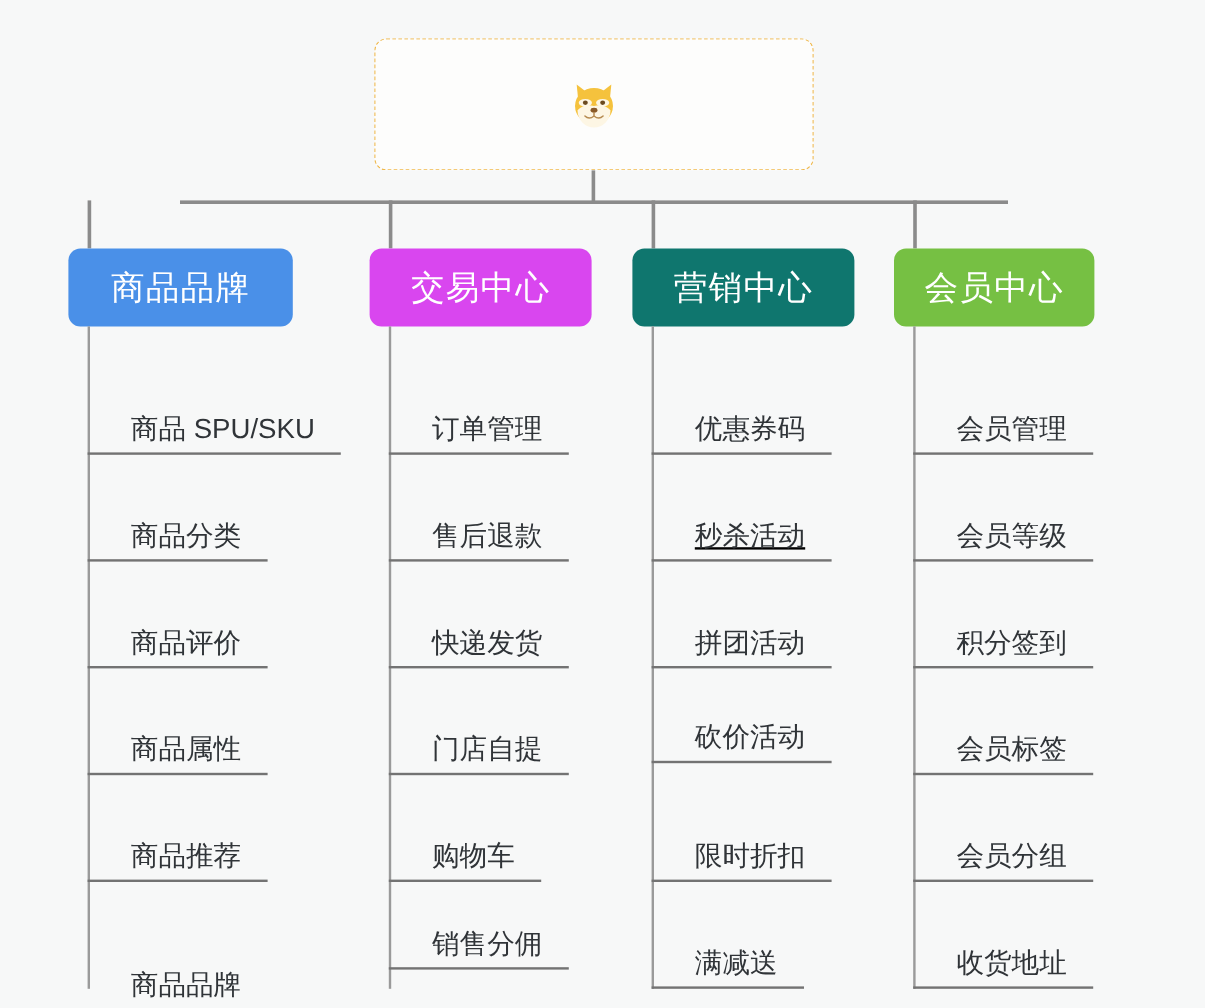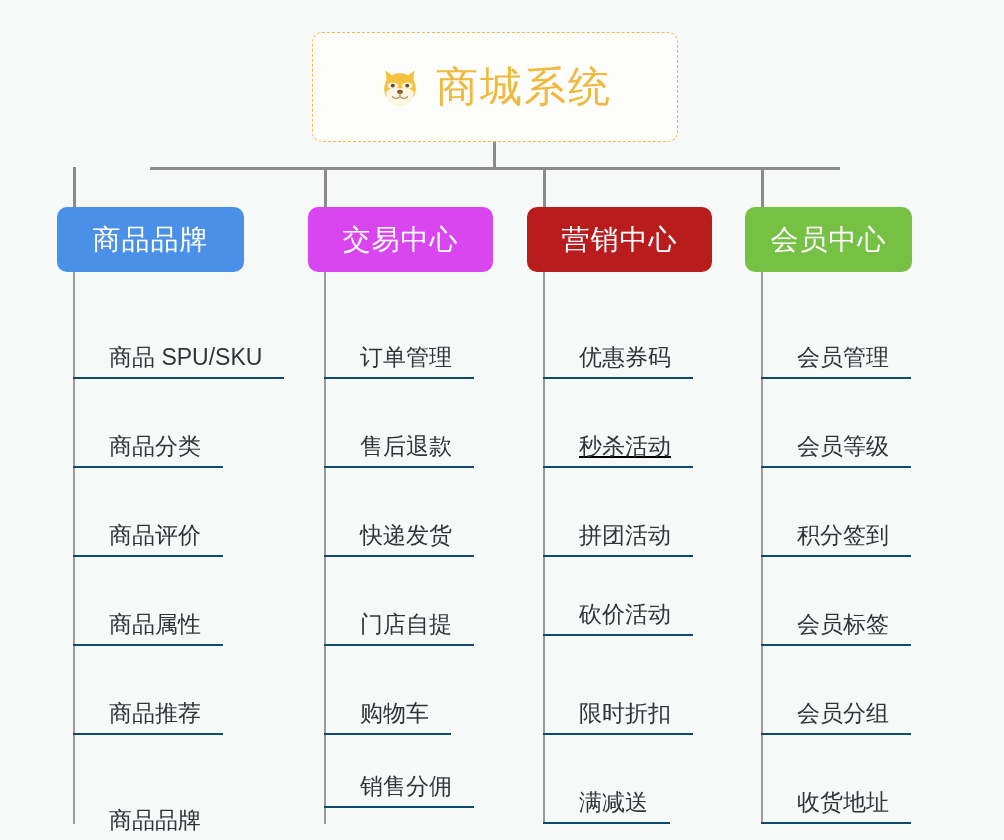--- a/index.html
+++ b/index.html
@@ -103,21 +103,21 @@
   .leaf-item {
     position: absolute;
     left: 0;
     height: 89px;
     display: flex;
     align-items: flex-end;
   }
   .leaf-text {
     display: inline-block;
     padding: 0 22px 7px 36px;
-    border-bottom: 2px solid #0c4a6e;
+    border-bottom: 2px solid #737373;
     font-size: 23px;
     color: #303438;
     white-space: nowrap;
     line-height: 1.15;
   }
 </style>
 </head>
 <body>
 
 <div id="mindmap">
@@ -132,37 +132,36 @@
         <path d="M11 34 a21 21 0 0 0 42 0 a21 21 0 0 1 -42 0 Z" fill="#faf0d8"></path>
         <path d="M32 34 a20 20 0 0 1 20 5 a20 21 0 0 1 -40 0 a20 20 0 0 1 20 -5 Z" fill="#fdf6e4"></path>
         <ellipse cx="21.5" cy="30" rx="8" ry="4.6" fill="#fdf6e4"></ellipse>
         <ellipse cx="42.5" cy="30" rx="8" ry="4.6" fill="#fdf6e4"></ellipse>
         <ellipse cx="21.5" cy="30" rx="3" ry="2.6" fill="#6b4a20"></ellipse>
         <ellipse cx="42.5" cy="30" rx="3" ry="2.6" fill="#6b4a20"></ellipse>
         <ellipse cx="32" cy="39" rx="4.2" ry="3" fill="#8a5a28"></ellipse>
         <path d="M32 42 v4 M32 46 q-6 5 -11 0 M32 46 q6 5 11 0" stroke="#b58a50" stroke-width="1.8" fill="none" stroke-linecap="round"></path>
       </svg>
     </span>
-    <span class="root-title">商城系统</span>
   </div>
 
   <div class="conn conn-stem-top"></div>
   <div class="conn conn-bus"></div>
 
   <div id="branches">
       <div class="conn conn-drop" style="left: 73px;"></div>
       <div class="category" style="left: 57px; width: 187px; background: rgb(74, 144, 232);">
         <span class="category-label">商品品牌</span>
       </div>
       <div class="conn conn-drop" style="left: 324px;"></div>
       <div class="category" style="left: 308px; width: 185px; background: #d946ef;">
         <span class="category-label">交易中心</span>
       </div>
       <div class="conn conn-drop" style="left: 543px;"></div>
-      <div class="category" style="left: 527px; width: 185px; background: #b91c1c;">
+      <div class="category" style="left: 527px; width: 185px; background: #0f766e;">
         <span class="category-label">营销中心</span>
       </div>
       <div class="conn conn-drop" style="left: 761px;"></div>
       <div class="category" style="left: 745px; width: 167px; background: rgb(118, 192, 67);">
         <span class="category-label">会员中心</span>
       </div>
     </div>
 
 <div class="leaf-column" style="left: 73px; height: 552px;">
       <div class="leaf-trunk" style="height: 552px;"></div>

